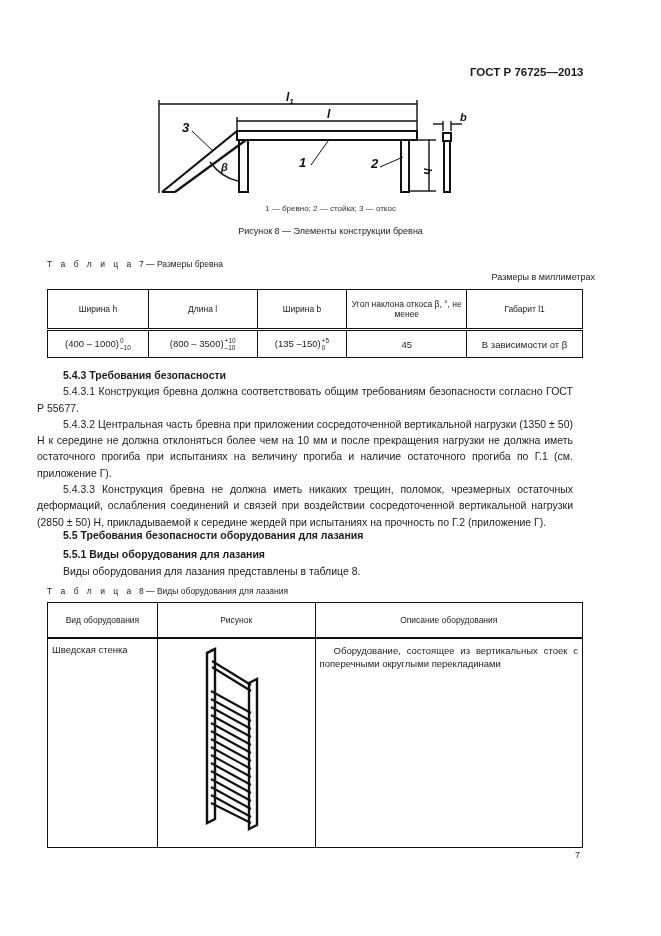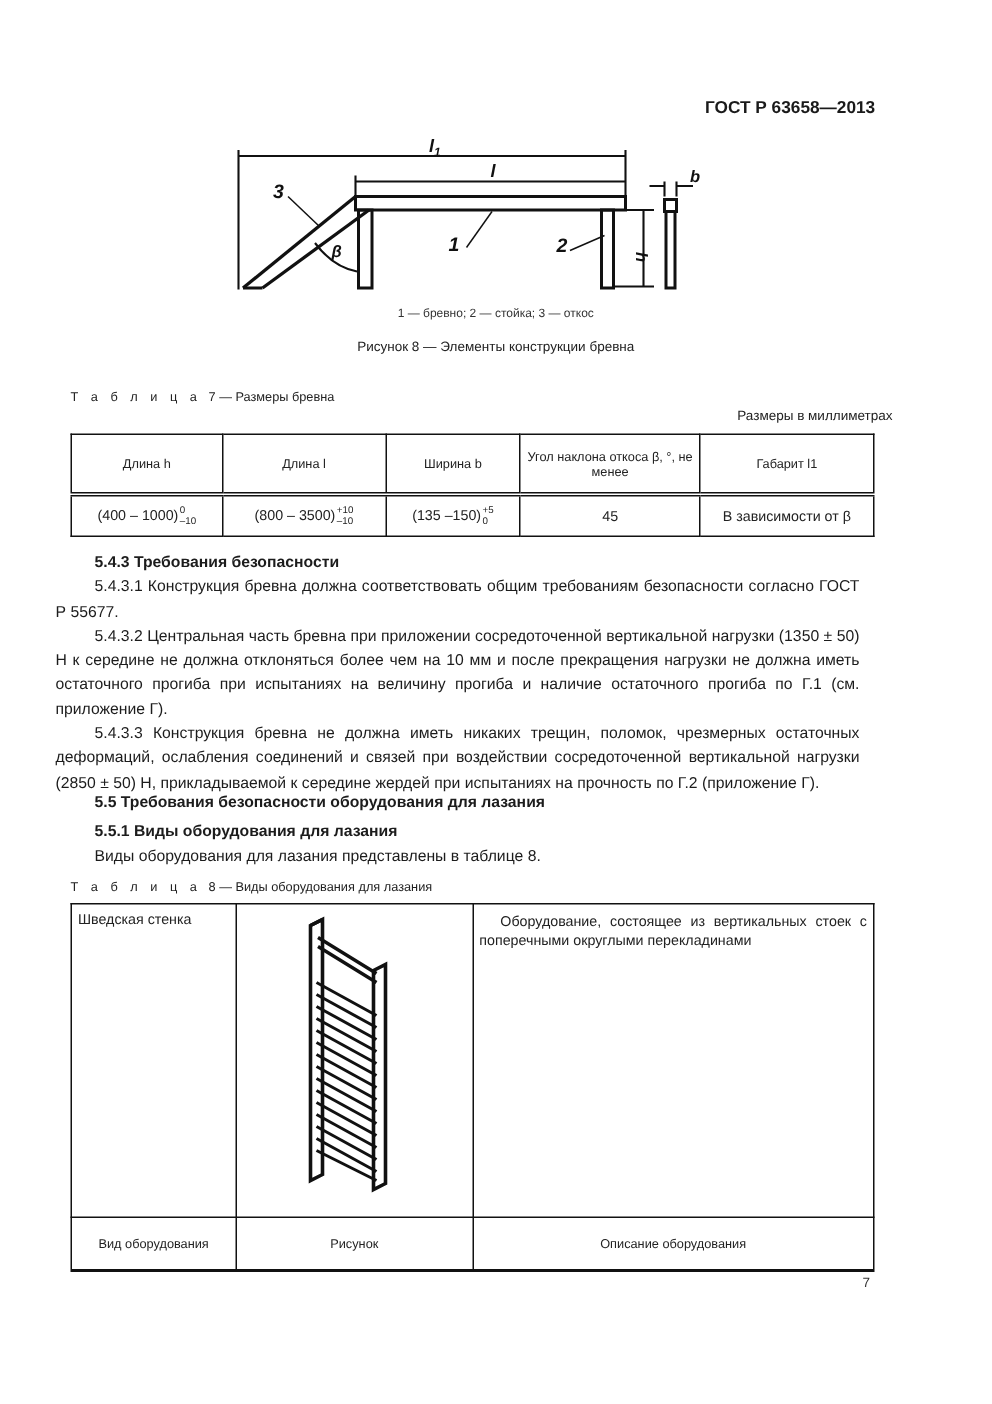--- a/index.html
+++ b/index.html
@@ -24,21 +24,21 @@
   .ind { text-indent:26px; }
   .h { font-weight:bold; padding-left:26px; }
   table.t8 { position:absolute; left:47px; top:602px; width:536px; border-collapse:collapse; font-size:8.5px; }
   table.t8 th { border:1px solid #111; border-bottom:2px solid #111; font-weight:normal; height:32px; color:#222; }
   table.t8 td { border:1px solid #111; vertical-align:top; height:198px; font-size:9.5px; color:#222; }
   .pnum { left:575px; top:850px; font-size:9px; color:#333; }
 </style>
 </head>
 <body>
 
-<div class="abs hdr">ГОСТ Р 63658—2013</div>
+<div class="abs hdr">ГОСТ Р 76725—2013</div>
 
 <svg class="abs fig1" viewBox="150 85 330 110" width="330" height="110">
   <g stroke="#111" fill="none" stroke-width="1.4">
 
     <line x1="159" y1="104" x2="417" y2="104"></line>
     <line x1="159" y1="100" x2="159" y2="193"></line>
     <line x1="417" y1="100" x2="417" y2="131"></line>
 
     <line x1="237" y1="121" x2="417" y2="121"></line>
     <line x1="237" y1="117" x2="237" y2="131"></line>
@@ -93,21 +93,21 @@
 <table class="t7">
   <colgroup>
       <col style="width:101px">
       <col style="width:109px">
       <col style="width:90px">
       <col style="width:120px">
       <col style="width:116px">
     </colgroup>
   <tbody>
       <tr class="hrow">
-    <th>Длина h</th>
+    <th>Ширина h</th>
     <th>Длина l</th>
     <th>Ширина b</th>
     <th>Угол наклона откоса β, °, не менее</th>
     <th>Габарит l1</th>
   </tr>
   <tr>
     <td><span>(400 – 1000)</span><span class="frac"><span>0</span><span>–10</span></span></td>
     <td><span>(800 – 3500)</span><span class="frac"><span>+10</span><span>–10</span></span></td>
     <td><span>(135 –150)</span><span class="frac"><span>+5</span><span>0</span></span></td>
     <td>45</td>
@@ -135,20 +135,25 @@
 </div>
 
 <table class="t8">
   <colgroup>
       <col style="width:110px">
       <col style="width:158px">
       <col style="width:268px">
     </colgroup>
   <tbody>
       <tr>
+    <th>Вид оборудования</th>
+    <th>Рисунок</th>
+    <th>Описание оборудования</th>
+  </tr>
+  <tr>
     <td style="padding:5px 4px;">Шведская стенка</td>
     <td style="text-align:center; padding-top:4px;">
       <svg width="70" height="190" viewBox="0 0 70 190">
         <g stroke="#111" fill="none" stroke-width="2.4">
           <path d="M6 10 L6 180 L14 176 L14 6 Z"></path>
           <path d="M48 40 L48 186 L56 182 L56 36 Z"></path>
           <line x1="6" y1="10" x2="14" y2="6"></line>
         </g>
         <g stroke="#111" stroke-width="2.2">
           <line x1="11" y1="18" x2="50" y2="42"></line>
@@ -168,21 +173,16 @@
           <line x1="10" y1="128" x2="50" y2="150"></line>
           <line x1="10" y1="136" x2="50" y2="158"></line>
           <line x1="10" y1="144" x2="50" y2="166"></line>
           <line x1="10" y1="152" x2="50" y2="174"></line>
           <line x1="10" y1="160" x2="50" y2="180"></line>
         </g>
       </svg>
     </td>
     <td style="padding:5px 4px; text-align:justify; text-indent:14px; line-height:13px;">Оборудование, состоящее из вертикальных стоек с поперечными округлыми перекладинами</td>
   </tr>
-  <tr>
-    <th>Вид оборудования</th>
-    <th>Рисунок</th>
-    <th>Описание оборудования</th>
-  </tr>
 </tbody>
   </table>
 
 <div class="abs pnum">7</div>
 
 </body></html>

